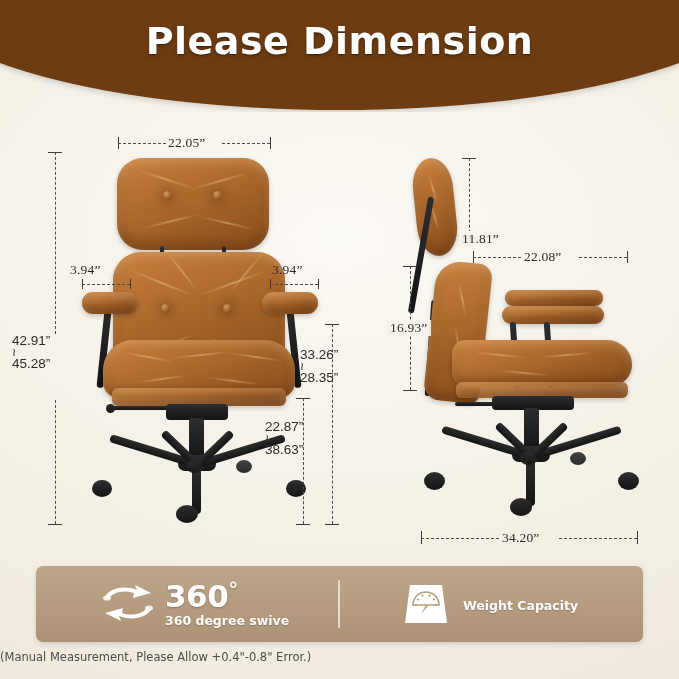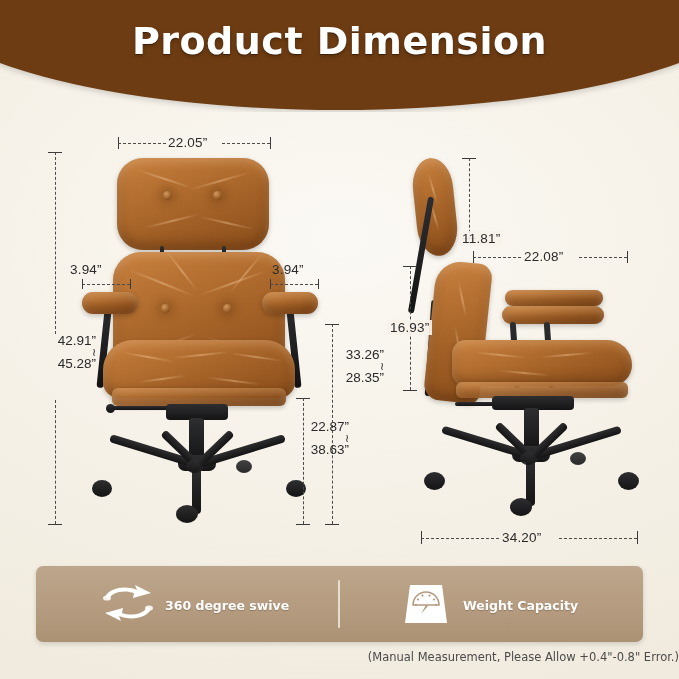--- a/index.html
+++ b/index.html
@@ -30,25 +30,25 @@
     text-shadow:0 1px 0 rgba(0,0,0,.35), 0 2px 4px rgba(0,0,0,.25);
     z-index:6;
     font-family:"DejaVu Sans", sans-serif;
   }
 
   
   .dim{
     position:absolute;
     color:#2b2b2b;
     font-size:13.5px;
-    font-family:Liberation Sans, sans-serif;
+    font-family:Liberation Serif, serif;
     white-space:nowrap;
     letter-spacing:.2px;
   }
-  .dim-stack{position:absolute;text-align:right;line-height:1.02;color:#2b2b2b;font-size:13.5px;white-space:nowrap;}
+  .dim-stack{position:absolute;text-align:left;line-height:1.02;color:#2b2b2b;font-size:13.5px;white-space:nowrap;}
   .dim-stack .tilde{font-size:11px;display:block;margin:-1px 0;}
 
   
   .hline{position:absolute;height:0;border-top:1.4px dashed #4a4a4a;}
   .vline{position:absolute;width:0;border-left:1.4px dashed #4a4a4a;}
   .cap-v{position:absolute;width:0;border-left:1.6px solid #3a3a3a;}
   .cap-h{position:absolute;height:0;border-top:1.6px solid #3a3a3a;}
 
   
   .chair{position:absolute;}
@@ -77,34 +77,34 @@
   .feat{position:absolute;top:0;height:76px;display:flex;align-items:center;}
   .feat-ico{width:60px;height:48px;display:flex;align-items:center;justify-content:center;}
   .feat-txt{margin-left:7px;color:#fff;}
   .feat-big{font-size:31px;font-weight:bold;line-height:.95;letter-spacing:-.5px;text-shadow:0 1px 2px rgba(90,70,50,.45);font-family:"DejaVu Sans",sans-serif;}
   .feat-big .unit{font-size:17px;font-weight:bold;letter-spacing:0;}
   .feat-big .deg{font-size:20px;vertical-align:super;}
   .feat-sub{font-size:12.5px;font-weight:bold;margin-top:2px;text-shadow:0 1px 1px rgba(90,70,50,.40);font-family:"DejaVu Sans",sans-serif;}
   .divider{position:absolute;left:302px;top:14px;width:2px;height:48px;background:#efe9df;opacity:.85;border-radius:1px;}
 
   .disclaimer{
-    position:absolute;left:0;top:650px;width:679px;text-align:right;
+    position:absolute;left:0;top:650px;width:679px;text-align:left;
     font-size:11.5px;color:#4b4b4b;font-family:"DejaVu Sans",sans-serif;
     z-index:4;
   }
 </style>
 </head>
 <body>
 
 <div class="canvas">
 
   <div class="banner-wrap">
     <div class="banner"></div>
   </div>
-  <div class="banner-title">Product  Dimension</div>
+  <div class="banner-title">Please  Dimension</div>
 
   <div>
 
     <div class="chair leather" style="left:117px;top:158px;width:152px;height:92px;border-radius:26px;">
       <div class="tuft" style="left:46px;top:33px;"></div>
       <div class="tuft" style="left:96px;top:33px;"></div>
       <div class="crease" style="left:18px;top:20px;width:60px;transform:rotate(18deg);"></div>
       <div class="crease" style="left:72px;top:22px;width:62px;transform:rotate(-16deg);"></div>
       <div class="crease" style="left:26px;top:62px;width:58px;transform:rotate(-14deg);"></div>
       <div class="crease" style="left:82px;top:64px;width:56px;transform:rotate(13deg);"></div>
@@ -279,20 +279,23 @@
     <div class="feat" style="left:62px;">
       <div class="feat-ico">
         <svg width="58" height="42" viewBox="0 0 58 42" aria-hidden="true">
           <path d="M6 14 C10 5, 26 2, 38 7 L36 2 L52 10 L34 15 L35 10 C25 6.5, 13 9, 10 16 Z" fill="#ffffff"></path>
           <path d="M52 26 C48 35, 32 38, 20 33 L22 38 L6 30 L24 25 L23 30 C33 33.5, 45 31, 48 24 Z" fill="#ffffff"></path>
           <ellipse cx="8" cy="15" rx="4" ry="2.6" fill="#ffffff" opacity=".85"></ellipse>
           <ellipse cx="50" cy="25" rx="4" ry="2.6" fill="#ffffff" opacity=".85"></ellipse>
         </svg>
       </div>
       <div class="feat-txt">
+        <div class="feat-big">
+          <span>360</span><span class="deg">°</span>
+        </div>
         <div class="feat-sub">360 degree swive</div>
       </div>
     </div>
 
     <div class="feat" style="left:360px;">
       <div class="feat-ico">
         <svg width="50" height="46" viewBox="0 0 50 46" aria-hidden="true">
           <path d="M9 4 H41 L46 42 H4 Z" fill="#ffffff" rx="4"></path>
           <path d="M25 11 A13 13 0 0 0 12 24 H38 A13 13 0 0 0 25 11 Z" fill="none" stroke="#b59c80" stroke-width="1.6"></path>
           <circle cx="15" cy="24" r="1.1" fill="#b59c80"></circle>

